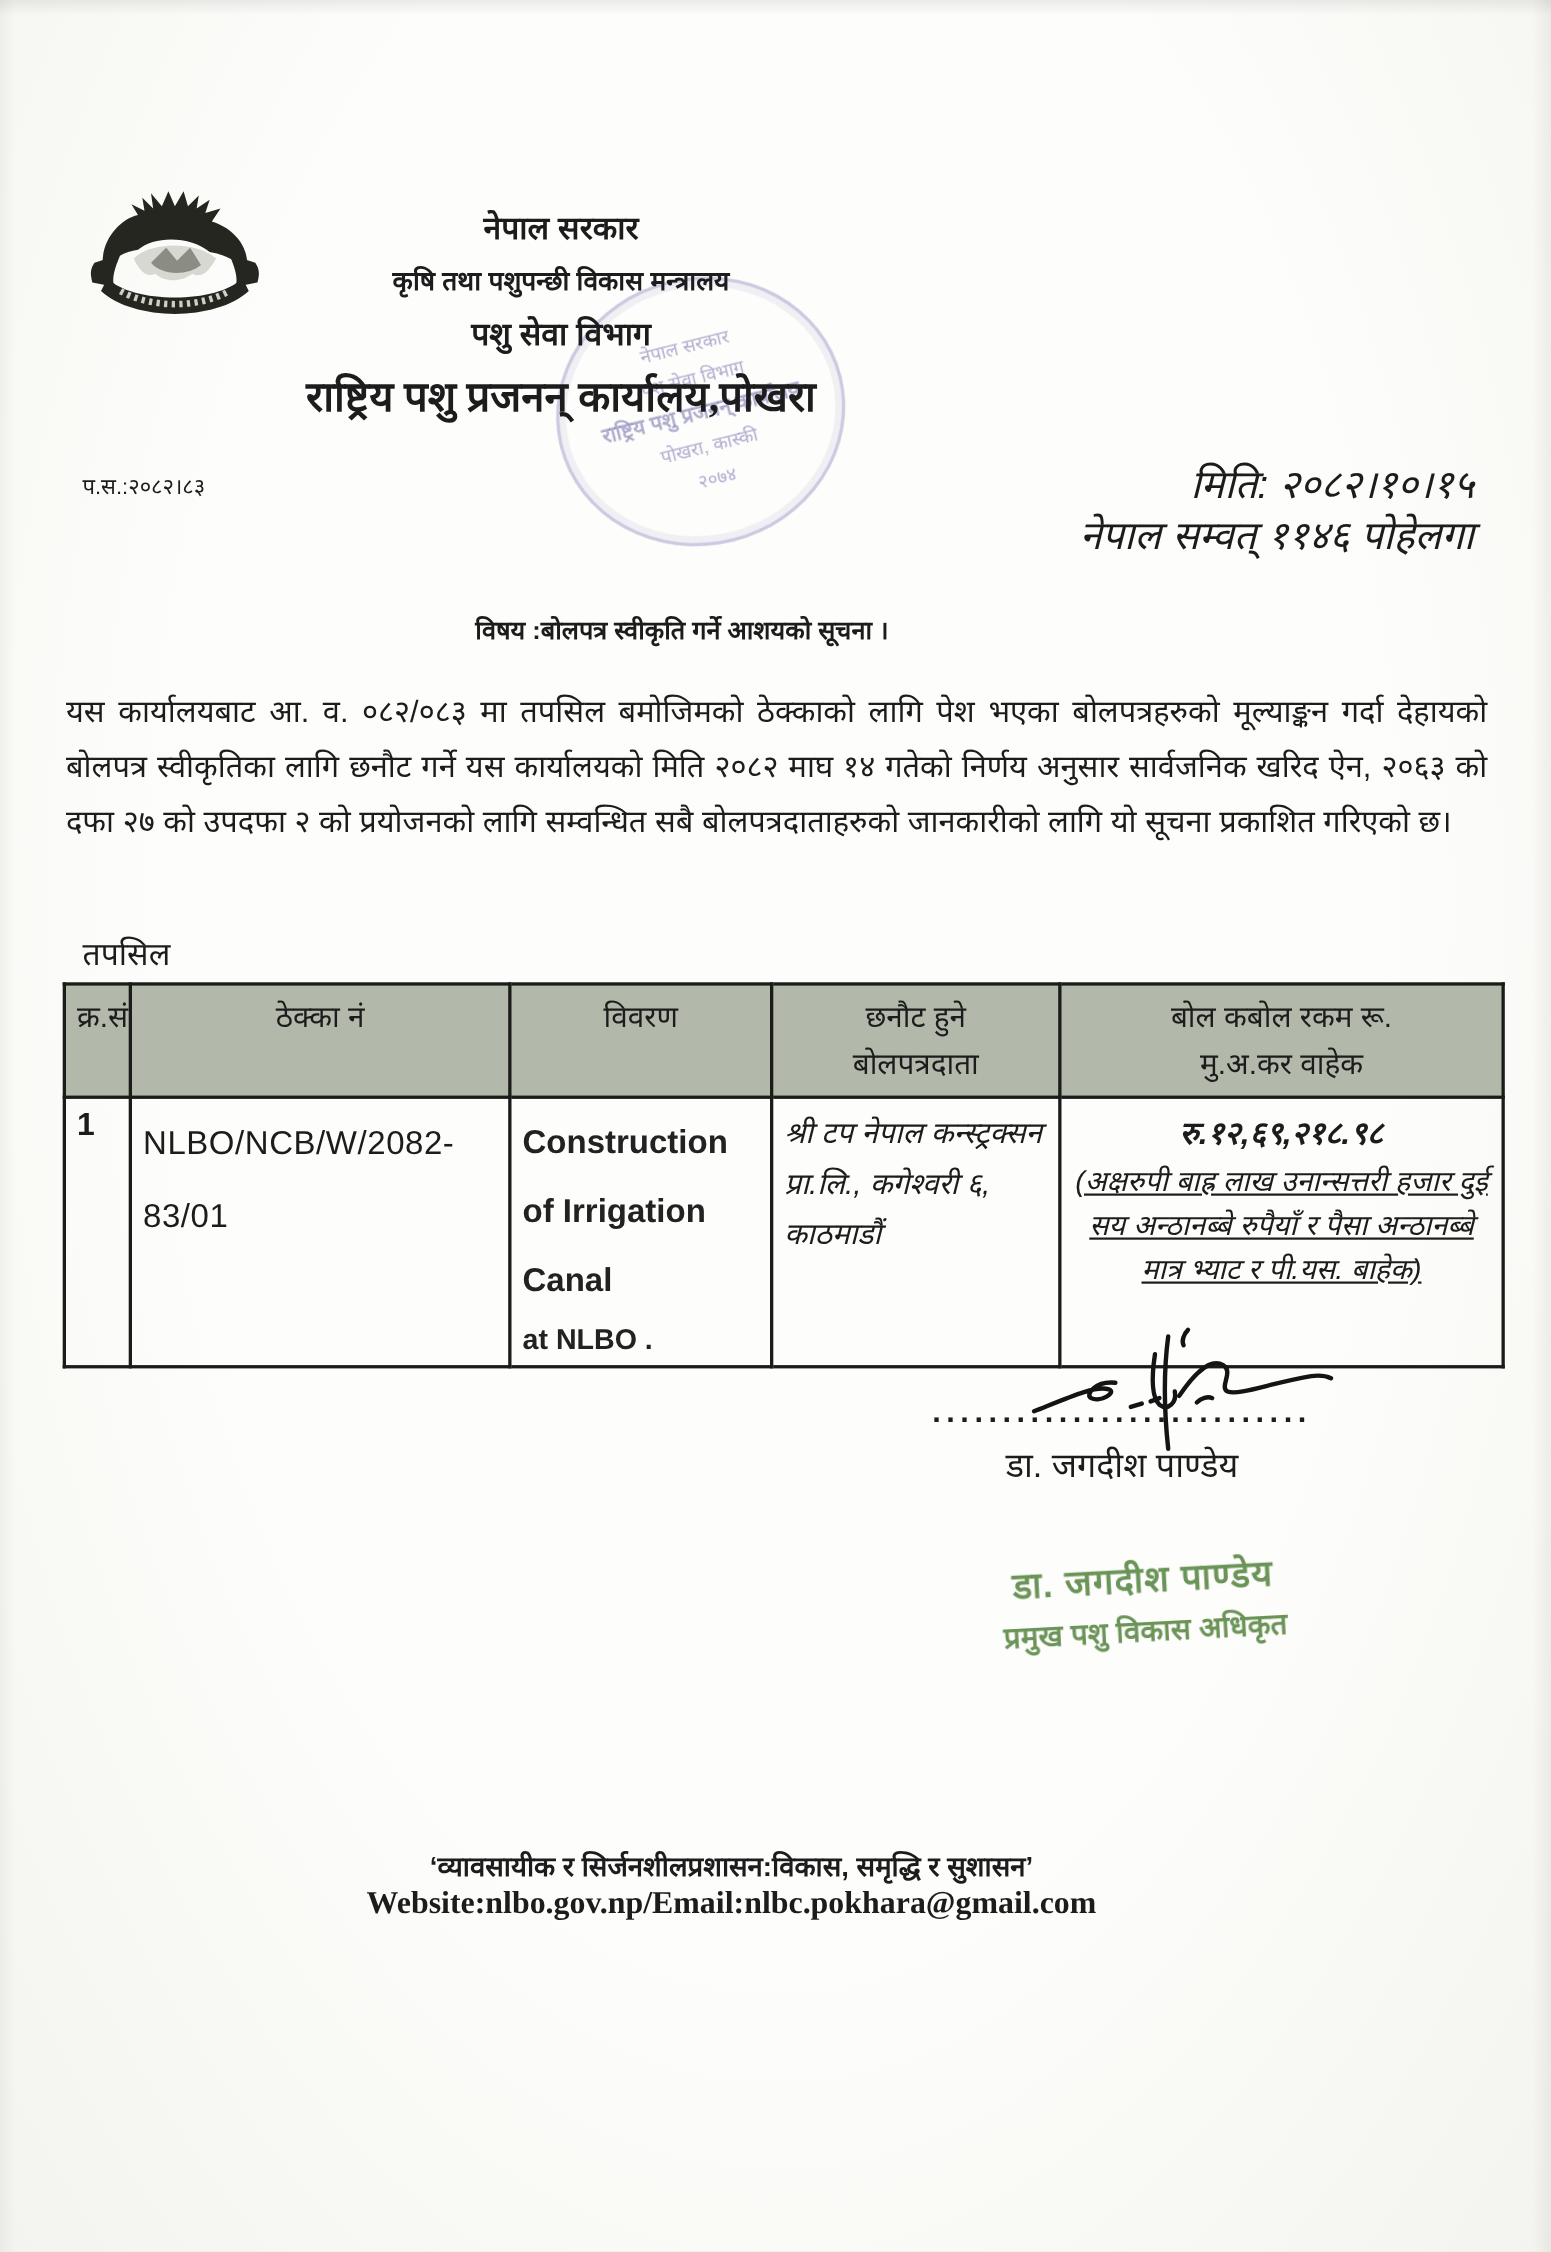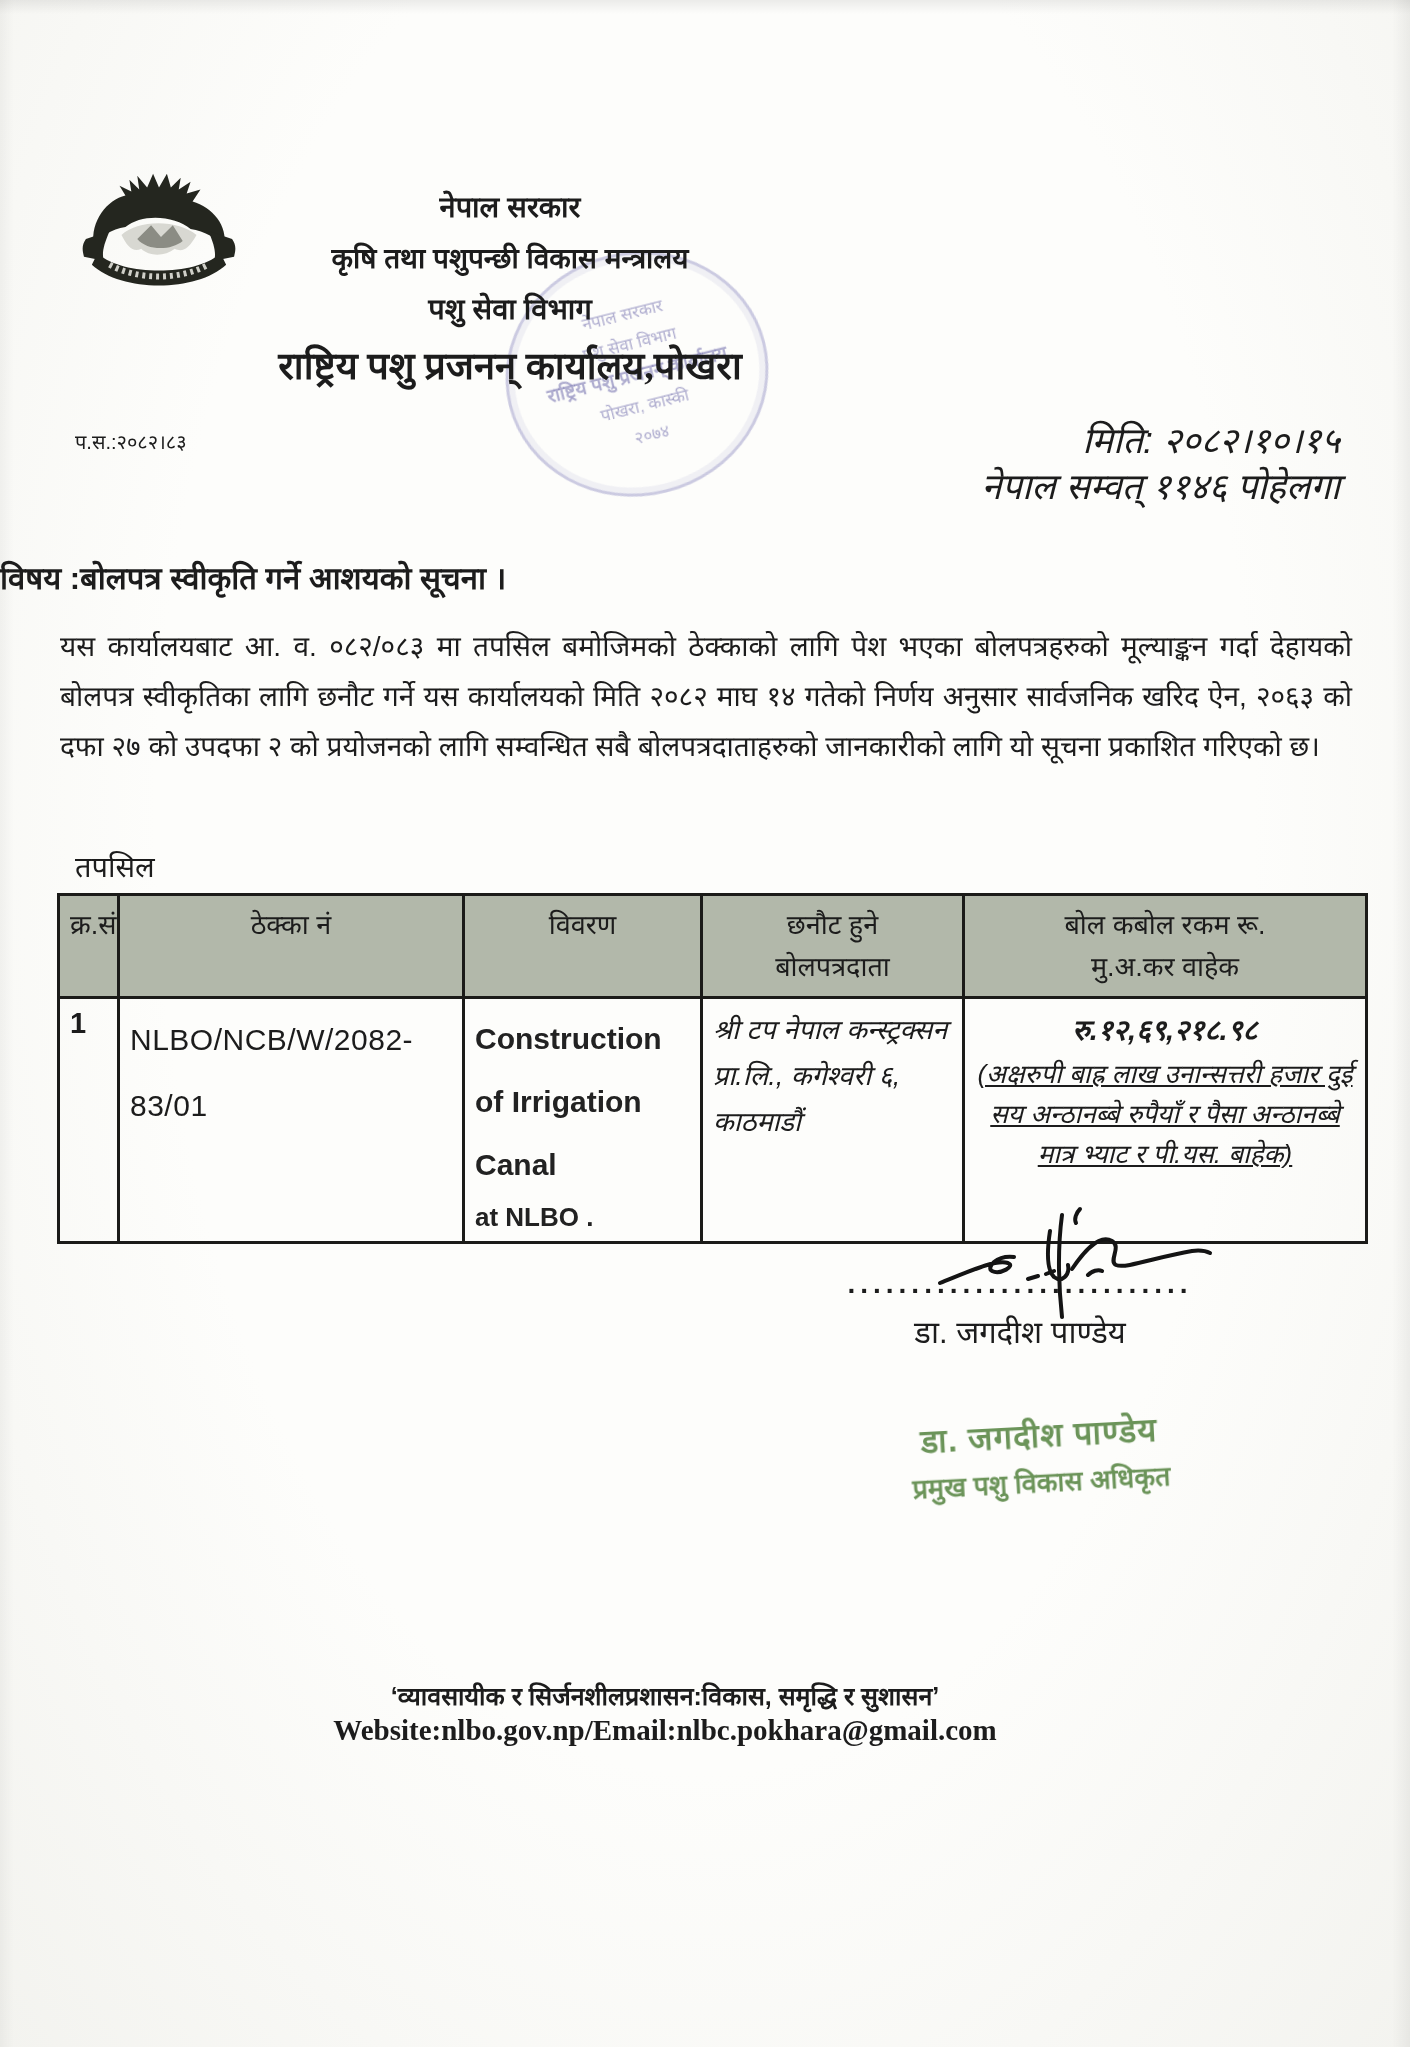--- a/index.html
+++ b/index.html
@@ -32,28 +32,28 @@
     gap:7px;text-align:center;
     color:rgba(112,108,172,0.55);
     z-index:1;filter:blur(0.4px);
   }
   .round-stamp .rs-sm{font-size:17px;}
   .round-stamp .rs-md{font-size:19px;font-weight:bold;}
 
   
   .header-block{left:0;top:186px;width:1020px;text-align:center;z-index:2;}
   .h-gov{font-size:29px;font-weight:bold;margin:0 0 13px 0;}
-  .h-min{font-size:28px;font-weight:bold;margin:0 0 12px 0;}
+  .h-min{font-size:24px;font-weight:bold;margin:0 0 12px 0;}
   .h-dep{font-size:29px;font-weight:bold;margin:0 0 11px 0;}
   .h-off{font-size:38px;font-weight:bold;margin:0;font-family:Liberation Serif, serif;}
 
   .ref-no{left:75px;top:428px;font-size:20px;z-index:2;}
   .date-block{right:70px;top:418px;text-align:right;font-size:36px;line-height:46px;z-index:2;font-style:italic;}
 
-  .subject{left:0;top:556px;width:1240px;text-align:left;font-size:31px;font-weight:bold;}
+  .subject{left:0;top:556px;width:1240px;text-align:center;font-size:23px;font-weight:bold;}
 
   .body-par{
     left:60px;top:622px;width:1292px;
     font-size:28px;line-height:50px;text-align:justify;
   }
 
   .tapsil{left:75px;top:846px;font-size:29px;}
 
   
   table.tender{

